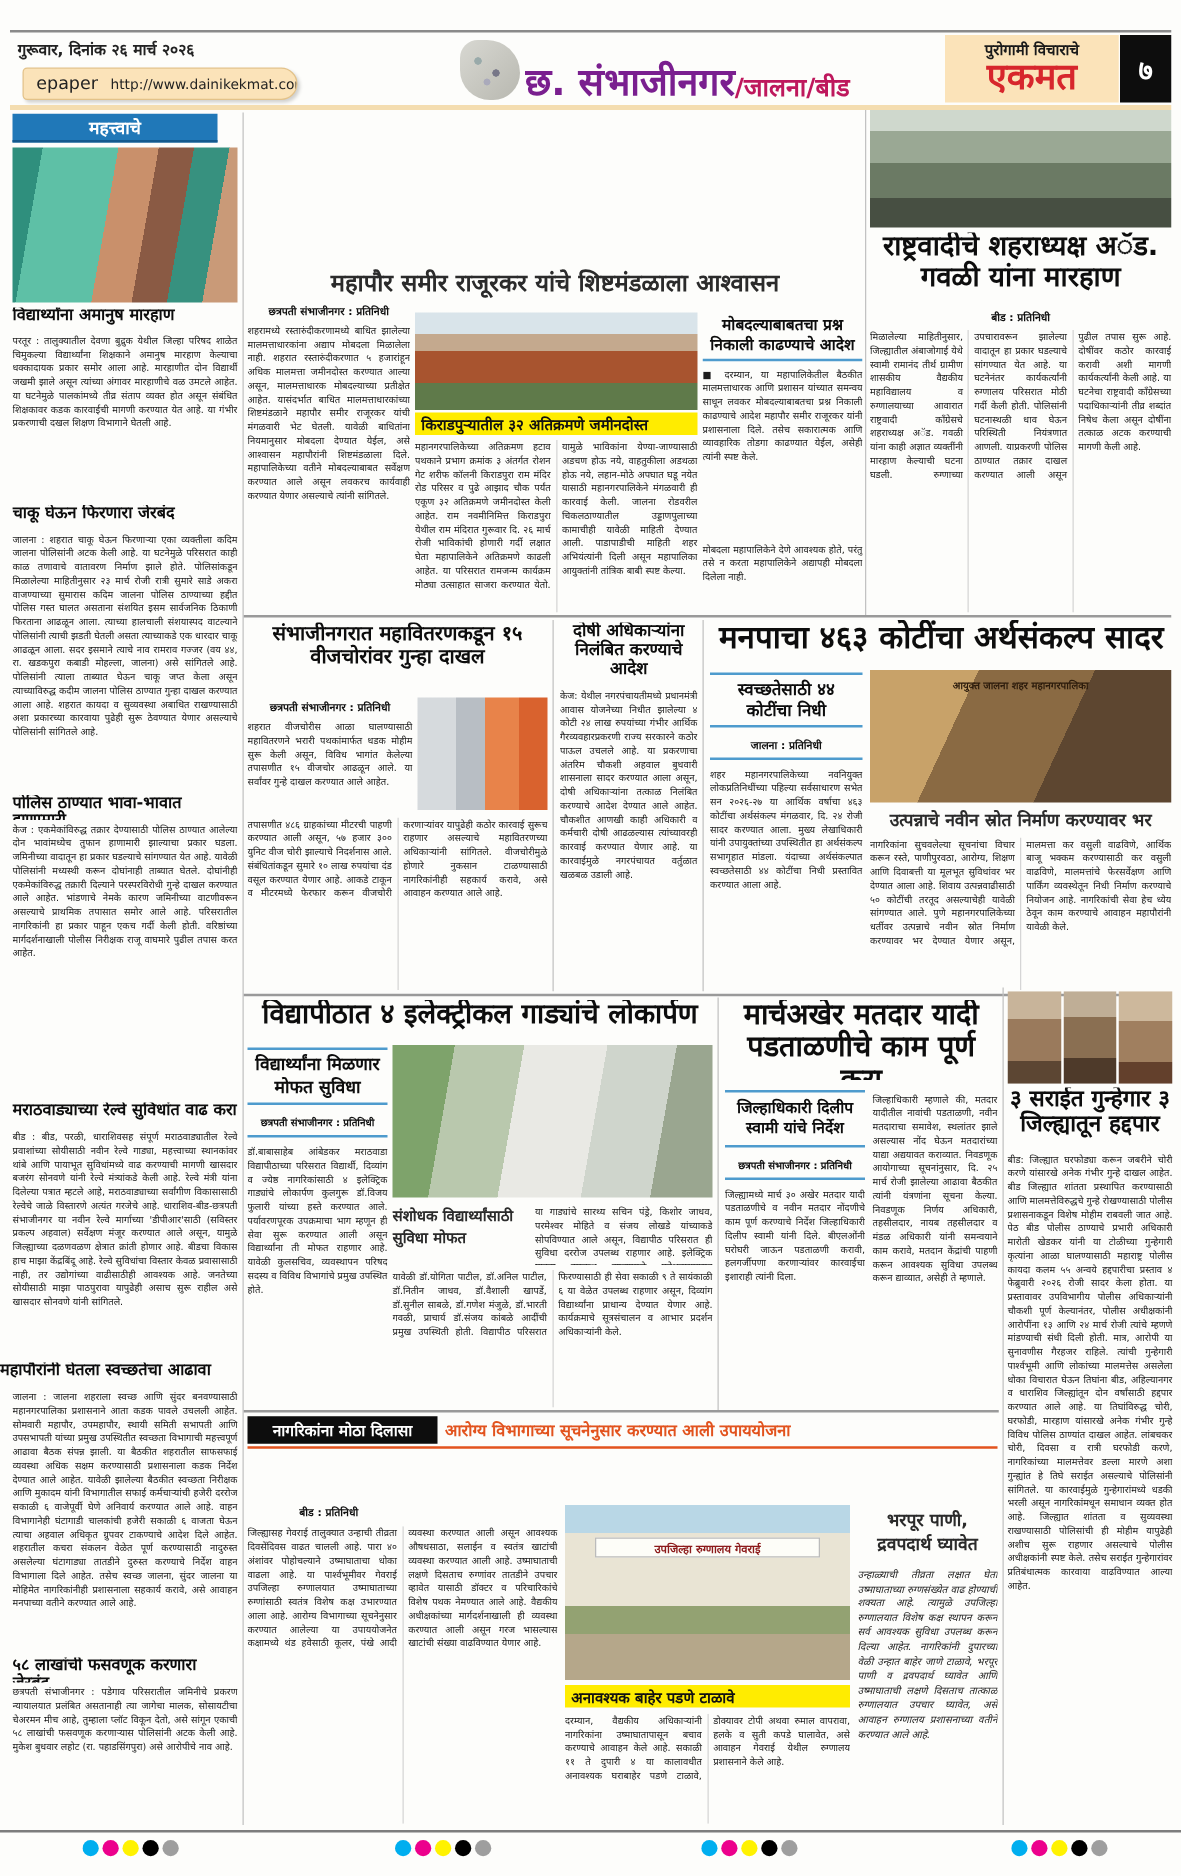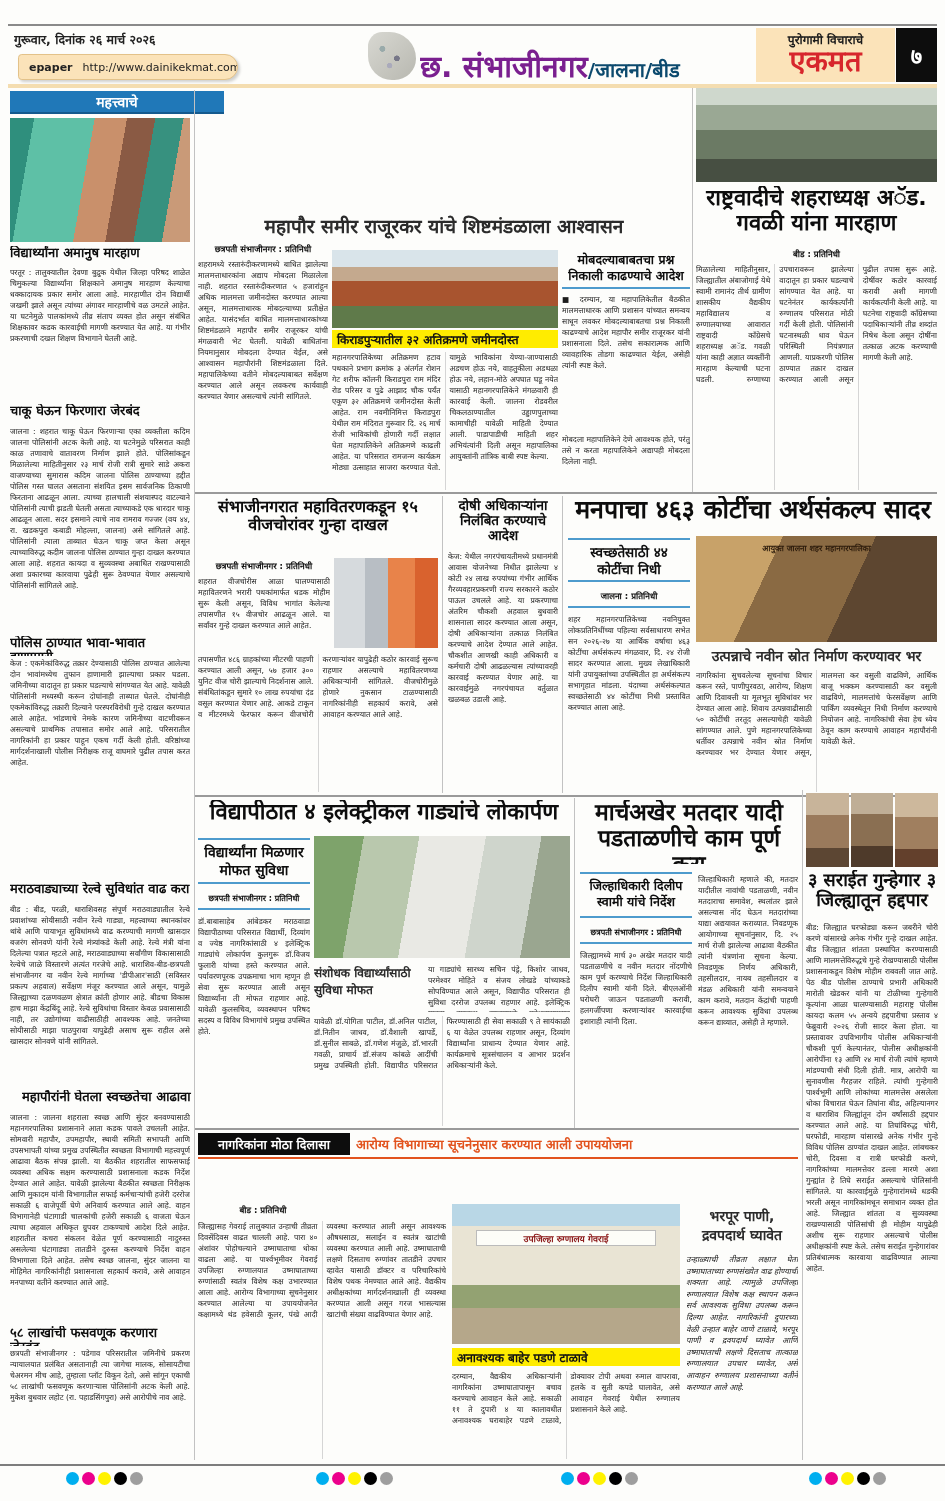--- a/index.html
+++ b/index.html
@@ -24,58 +24,58 @@
 </style>
 </head>
 <body>
 
 <div id="paper">
 
   <div class="abs hline" style="left:8px;top:24px;width:929px;height:2px;background:#8a8a8a"></div>
   <div class="abs" style="left:14px;top:31px;width:320px;height:17px;font-size:12.5px;font-weight:bold;color:#222">गुरूवार, दिनांक २६ मार्च २०२६</div>
 
   <div class="abs" style="left:18px;top:54px;width:220px;height:26px;background:#fbe3b9;border:1px solid #e3c289;border-radius:4px 14px 14px 4px;display:flex;align-items:center;padding:0 10px;box-shadow:2px 2px 3px rgba(0,0,0,.18)">
-    <span style="font-weight:bold;font-size:11px;color:#222;margin-right:5px">epaper</span>
+    <span style="font-weight:normal;font-size:14px;color:#222;margin-right:5px">epaper</span>
     <span style="width:11px;height:11px;border-radius:50%;background:#e8641e;display:inline-block;margin-right:5px"></span>
     <span style="font-size:11px;color:#222">http://www.dainikekmat.com</span>
   </div>
 
   <div class="abs" style="left:368px;top:32px;width:48px;height:48px;background:
       radial-gradient(circle at 30% 35%,#9aa 6%,transparent 7%),
       radial-gradient(circle at 60% 55%,#778 7%,transparent 8%),
       radial-gradient(circle at 45% 70%,#aab 6%,transparent 7%),
       linear-gradient(135deg,#d8d8d2,#b8b8b0);border-radius:30% 55% 45% 50%"></div>
   <div class="abs" style="left:420px;top:34px;width:300px;height:48px;display:flex;align-items:flex-end;white-space:nowrap">
     <span style="font-size:30px;font-weight:bold;color:#7a1f8f;line-height:1">छ. संभाजीनगर</span>
-    <span style="font-size:20px;font-weight:bold;color:#0c4a6e;line-height:1.15">/जालना/बीड</span>
+    <span style="font-size:20px;font-weight:bold;color:#be185d;line-height:1.15">/जालना/बीड</span>
   </div>
 
   <div class="abs" style="left:756px;top:28px;width:139px;height:54px;background:#fbe3b9;display:flex;flex-direction:column;align-items:center;justify-content:center">
     <span style="font-size:12px;font-weight:bold;color:#1a1a1a;line-height:1">पुरोगामी विचाराचे</span>
     <span style="font-size:29px;font-weight:bold;color:#d7262c;line-height:1.05">एकमत</span>
   </div>
   <div class="abs" style="left:896px;top:28px;width:41px;height:54px;background:#0d0d0d;color:#fff;display:flex;align-items:center;justify-content:center;font-size:22px;font-weight:bold">७</div>
   <div class="abs" style="left:8px;top:84px;width:929px;height:4px;background:#f4ddb0"></div>
 
-  <div class="abs" style="left:10px;top:91px;width:214px;height:23px;background:#2078b8;border-bottom:2px solid #145a8e;display:flex;align-items:center;justify-content:center;color:#fff;font-weight:bold;font-size:14px">महत्त्वाचे</div>
+  <div class="abs" style="left:10px;top:91px;width:164px;height:23px;background:#2078b8;border-bottom:2px solid #145a8e;display:flex;align-items:center;justify-content:center;color:#fff;font-weight:bold;font-size:14px">महत्त्वाचे</div>
   <div class="abs photo" style="left:10px;top:118px;width:180px;height:124px;background:linear-gradient(100deg,#2f8f7d 0 12%,#5ec0a6 12% 42%,#c9906b 42% 58%,#8a5a44 58% 72%,#37917f 72% 86%,#c99a78 86%)"></div>
 
   <div class="abs ltitle" style="left:10px;top:246px;width:180px;height:20px">विद्यार्थ्यांना अमानुष मारहाण</div>
   <div class="abs bt" style="left:10px;top:267px;width:180px;height:122px">परतूर : तालुक्यातील देवणा बुद्रुक येथील जिल्हा परिषद शाळेत चिमुकल्या विद्यार्थ्यांना शिक्षकाने अमानुष मारहाण केल्याचा धक्कादायक प्रकार समोर आला आहे. मारहाणीत दोन विद्यार्थी जखमी झाले असून त्यांच्या अंगावर मारहाणीचे वळ उमटले आहेत. या घटनेमुळे पालकांमध्ये तीव्र संताप व्यक्त होत असून संबंधित शिक्षकावर कडक कारवाईची मागणी करण्यात येत आहे. या गंभीर प्रकरणाची दखल शिक्षण विभागाने घेतली आहे.</div>
 
   <div class="abs ltitle" style="left:10px;top:404px;width:180px;height:20px">चाकू घेऊन फिरणारा जेरबंद</div>
   <div class="abs bt" style="left:10px;top:426px;width:180px;height:206px">जालना : शहरात चाकू घेऊन फिरणाऱ्या एका व्यक्तीला कदिम जालना पोलिसांनी अटक केली आहे. या घटनेमुळे परिसरात काही काळ तणावाचे वातावरण निर्माण झाले होते. पोलिसांकडून मिळालेल्या माहितीनुसार २३ मार्च रोजी रात्री सुमारे साडे अकरा वाजण्याच्या सुमारास कदिम जालना पोलिस ठाण्याच्या हद्दीत पोलिस गस्त घालत असताना संशयित इसम सार्वजनिक ठिकाणी फिरताना आढळून आला. त्याच्या हालचाली संशयास्पद वाटल्याने पोलिसांनी त्याची झडती घेतली असता त्याच्याकडे एक धारदार चाकू आढळून आला. सदर इसमाने त्याचे नाव रामराव गज्जर (वय ४४, रा. खडकपुरा कबाडी मोहल्ला, जालना) असे सांगितले आहे. पोलिसांनी त्याला ताब्यात घेऊन चाकू जप्त केला असून त्याच्याविरुद्ध कदीम जालना पोलिस ठाण्यात गुन्हा दाखल करण्यात आला आहे. शहरात कायदा व सुव्यवस्था अबाधित राखण्यासाठी अशा प्रकारच्या कारवाया पुढेही सुरू ठेवण्यात येणार असल्याचे पोलिसांनी सांगितले आहे.</div>
 
   <div class="abs ltitle" style="left:10px;top:636px;width:180px;height:20px">पोलिस ठाण्यात भावा-भावात हाणामारी</div>
   <div class="abs bt" style="left:10px;top:658px;width:180px;height:218px">केज : एकमेकांविरुद्ध तक्रार देण्यासाठी पोलिस ठाण्यात आलेल्या दोन भावांमध्येच तुफान हाणामारी झाल्याचा प्रकार घडला. जमिनीच्या वादातून हा प्रकार घडल्याचे सांगण्यात येत आहे. यावेळी पोलिसांनी मध्यस्थी करून दोघांनाही ताब्यात घेतले. दोघांनीही एकमेकांविरुद्ध तक्रारी दिल्याने परस्परविरोधी गुन्हे दाखल करण्यात आले आहेत. भांडणाचे नेमके कारण जमिनीच्या वाटणीवरून असल्याचे प्राथमिक तपासात समोर आले आहे. परिसरातील नागरिकांनी हा प्रकार पाहून एकच गर्दी केली होती. वरिष्ठांच्या मार्गदर्शनाखाली पोलीस निरीक्षक राजू वाघमारे पुढील तपास करत आहेत.</div>
 
   <div class="abs ltitle" style="left:10px;top:882px;width:180px;height:20px">मराठवाड्याच्या रेल्वे सुविधांत वाढ करा</div>
   <div class="abs bt" style="left:10px;top:904px;width:180px;height:180px">बीड : बीड, परळी, धाराशिवसह संपूर्ण मराठवाड्यातील रेल्वे प्रवाशांच्या सोयीसाठी नवीन रेल्वे गाड्या, महत्त्वाच्या स्थानकांवर थांबे आणि पायाभूत सुविधांमध्ये वाढ करण्याची मागणी खासदार बजरंग सोनवणे यांनी रेल्वे मंत्र्यांकडे केली आहे. रेल्वे मंत्री यांना दिलेल्या पत्रात म्हटले आहे, मराठवाड्याच्या सर्वांगीण विकासासाठी रेल्वेचे जाळे विस्तारणे अत्यंत गरजेचे आहे. धाराशिव-बीड-छत्रपती संभाजीनगर या नवीन रेल्वे मार्गाच्या 'डीपीआर'साठी (सविस्तर प्रकल्प अहवाल) सर्वेक्षण मंजूर करण्यात आले असून, यामुळे जिल्ह्याच्या दळणवळण क्षेत्रात क्रांती होणार आहे. बीडचा विकास हाच माझा केंद्रबिंदू आहे. रेल्वे सुविधांचा विस्तार केवळ प्रवासासाठी नाही, तर उद्योगांच्या वाढीसाठीही आवश्यक आहे. जनतेच्या सोयीसाठी माझा पाठपुरावा यापुढेही असाच सुरू राहील असे खासदार सोनवणे यांनी सांगितले.</div>
 
-  <div class="abs ltitle" style="left:22px;top:1090px;width:180px;height:20px">महापौरांनी घेतला स्वच्छतेचा आढावा</div>
+  <div class="abs ltitle" style="left:0;top:1090px;width:180px;height:20px">महापौरांनी घेतला स्वच्छतेचा आढावा</div>
   <div class="abs bt" style="left:10px;top:1112px;width:180px;height:208px">जालना : जालना शहराला स्वच्छ आणि सुंदर बनवण्यासाठी महानगरपालिका प्रशासनाने आता कडक पावले उचलली आहेत. सोमवारी महापौर, उपमहापौर, स्थायी समिती सभापती आणि उपसभापती यांच्या प्रमुख उपस्थितीत स्वच्छता विभागाची महत्त्वपूर्ण आढावा बैठक संपन्न झाली. या बैठकीत शहरातील साफसफाई व्यवस्था अधिक सक्षम करण्यासाठी प्रशासनाला कडक निर्देश देण्यात आले आहेत. यावेळी झालेल्या बैठकीत स्वच्छता निरीक्षक आणि मुकादम यांनी विभागातील सफाई कर्मचाऱ्यांची हजेरी दररोज सकाळी ६ वाजेपूर्वी घेणे अनिवार्य करण्यात आले आहे. वाहन विभागानेही घंटागाडी चालकांची हजेरी सकाळी ६ वाजता घेऊन त्याचा अहवाल अधिकृत ग्रुपवर टाकण्याचे आदेश दिले आहेत. शहरातील कचरा संकलन वेळेत पूर्ण करण्यासाठी नादुरुस्त असलेल्या घंटागाड्या तातडीने दुरुस्त करण्याचे निर्देश वाहन विभागाला दिले आहेत. तसेच स्वच्छ जालना, सुंदर जालना या मोहिमेत नागरिकांनीही प्रशासनाला सहकार्य करावे, असे आवाहन मनपाच्या वतीने करण्यात आले आहे.</div>
 
   <div class="abs ltitle" style="left:10px;top:1326px;width:180px;height:20px">५८ लाखांची फसवणूक करणारा जेरबंद</div>
   <div class="abs bt" style="left:10px;top:1348px;width:180px;height:110px">छत्रपती संभाजीनगर : पडेगाव परिसरातील जमिनीचे प्रकरण न्यायालयात प्रलंबित असतानाही त्या जागेचा मालक, सोसायटीचा चेअरमन मीच आहे, तुम्हाला प्लॉट विकून देतो, असे सांगून एकाची ५८ लाखांची फसवणूक करणाऱ्यास पोलिसांनी अटक केली आहे. मुकेश बुधवार लहोट (रा. पहाडसिंगपुरा) असे आरोपीचे नाव आहे.</div>
 
   <div class="abs vline" style="left:194px;top:90px;height:1370px"></div>
 
   <div class="abs sub" style="left:198px;top:213px;width:492px;height:26px;font-size:19px">महापौर समीर राजूरकर यांचे शिष्टमंडळाला आश्वासन</div>
   <div class="abs byline" style="left:198px;top:243px;width:130px;height:13px">छत्रपती संभाजीनगर : प्रतिनिधी</div>
   <div class="abs bt" style="left:198px;top:259px;width:130px;height:231px">शहरामध्ये रस्तारुंदीकरणामध्ये बाधित झालेल्या मालमत्ताधारकांना अद्याप मोबदला मिळालेला नाही. शहरात रस्तारुंदीकरणात ५ हजारांहून अधिक मालमत्ता जमीनदोस्त करण्यात आल्या असून, मालमत्ताधारक मोबदल्याच्या प्रतीक्षेत आहेत. यासंदर्भात बाधित मालमत्ताधारकांच्या शिष्टमंडळाने महापौर समीर राजूरकर यांची मंगळवारी भेट घेतली. यावेळी बाधितांना नियमानुसार मोबदला देण्यात येईल, असे आश्वासन महापौरांनी शिष्टमंडळाला दिले. महापालिकेच्या वतीने मोबदल्याबाबत सर्वेक्षण करण्यात आले असून लवकरच कार्यवाही करण्यात येणार असल्याचे त्यांनी सांगितले.</div>

